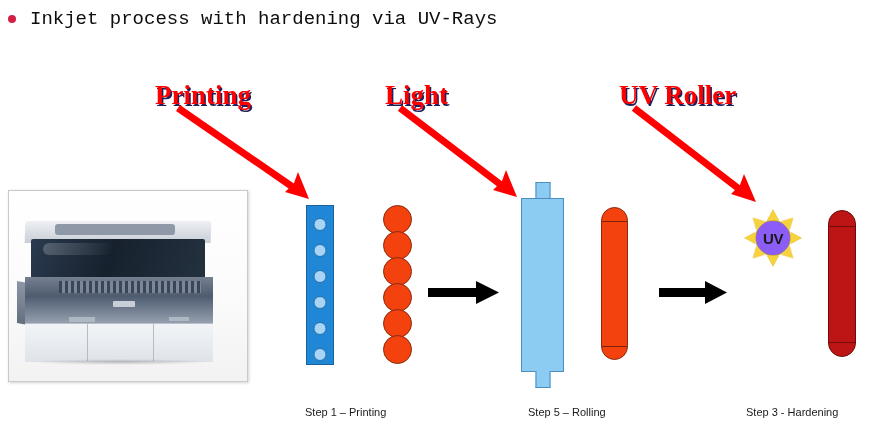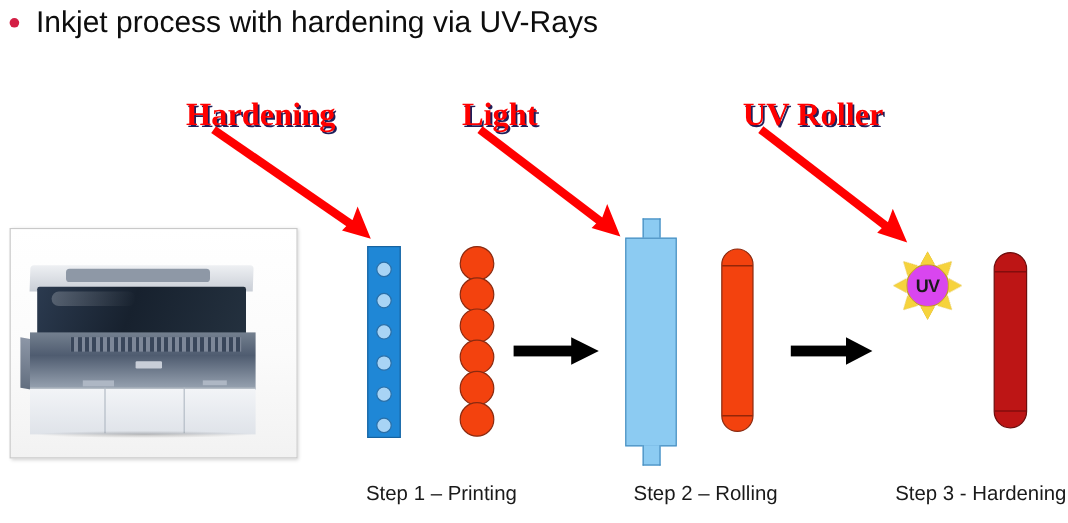--- a/index.html
+++ b/index.html
@@ -28,25 +28,25 @@
   }
   #bullet-dot {
     width: 8px;
     height: 8px;
     border-radius: 50%;
     background: #d31f45;
     margin-right: 14px;
     flex: none;
   }
   #bullet-text {
-    font-size: 25px;
+    font-size: 19px;
     line-height: 30px;
     color: #0d0d0d;
     white-space: nowrap;
-    font-family: Liberation Sans, sans-serif;
+    font-family: Liberation Mono, monospace;
   }
 
   
   .callout-label {
     position: absolute;
     font-family: "Liberation Serif", serif;
     font-weight: bold;
     font-size: 27px;
     line-height: 30px;
     color: #ff0000;
@@ -285,21 +285,21 @@
     width: 62px;
     height: 62px;
   }
   #uv-sun .sun-core {
     position: absolute;
     left: 13px;
     top: 13px;
     width: 36px;
     height: 36px;
     border-radius: 50%;
-    background: #d946ef;
+    background: #8b5cf6;
     border: 1.5px solid #c49a18;
     box-sizing: border-box;
     display: flex;
     align-items: center;
     justify-content: center;
   }
   #uv-sun .sun-core span {
     font-family: "Liberation Sans", sans-serif;
     font-size: 15px;
     font-weight: bold;
@@ -317,38 +317,38 @@
     border-right: 6px solid transparent;
     border-bottom: 11px solid #f6d33c;
     filter: drop-shadow(0 0 0.4px #c49a18);
   }
 
   
   .step-caption {
     position: absolute;
     top: 404px;
     font-family: "Liberation Sans", sans-serif;
-    font-size: 17px;
+    font-size: 11px;
     line-height: 16px;
     color: #1a1a1a;
     white-space: nowrap;
   }
   #caption-step1 { left: 305px; }
   #caption-step2 { left: 528px; }
   #caption-step3 { left: 746px; }
 </style>
 </head>
 <body>
 
 <div id="bullet-line">
   <span id="bullet-dot"></span>
   <span id="bullet-text">Inkjet process with hardening via UV-Rays</span>
 </div>
 
-<div class="callout-label" id="label-printhead">Hardening</div>
+<div class="callout-label" id="label-printhead">Printing</div>
 <div class="callout-label" id="label-roller">Light</div>
 <div class="callout-label" id="label-uvlight">UV Roller</div>
 
 <svg id="arrow-layer" viewBox="0 0 890 436" width="890" height="436">
 
   <g>
     <line x1="178" y1="108" x2="297" y2="190" stroke="#ff0000" stroke-width="7" stroke-linecap="butt"></line>
     <path d="M 309 199 L 285 192 L 294 183 L 298 172 Z" fill="#ff0000"></path>
   </g>
 
@@ -434,14 +434,14 @@
     <div class="ray" style="transform: translate(-50%, -50%) rotate(270deg) translateY(-23px);"></div>
     <div class="ray" style="transform: translate(-50%, -50%) rotate(315deg) translateY(-23px);"></div>
   </div>
 
 <div class="capsule" id="capsule-hardened">
   <div class="seam" style="top:15px"></div>
   <div class="seam" style="top:131px"></div>
 </div>
 
 <div class="step-caption" id="caption-step1">Step 1 – Printing</div>
-<div class="step-caption" id="caption-step2">Step 2 – Rolling</div>
+<div class="step-caption" id="caption-step2">Step 5 – Rolling</div>
 <div class="step-caption" id="caption-step3">Step 3 - Hardening</div>
 
 </body></html>

